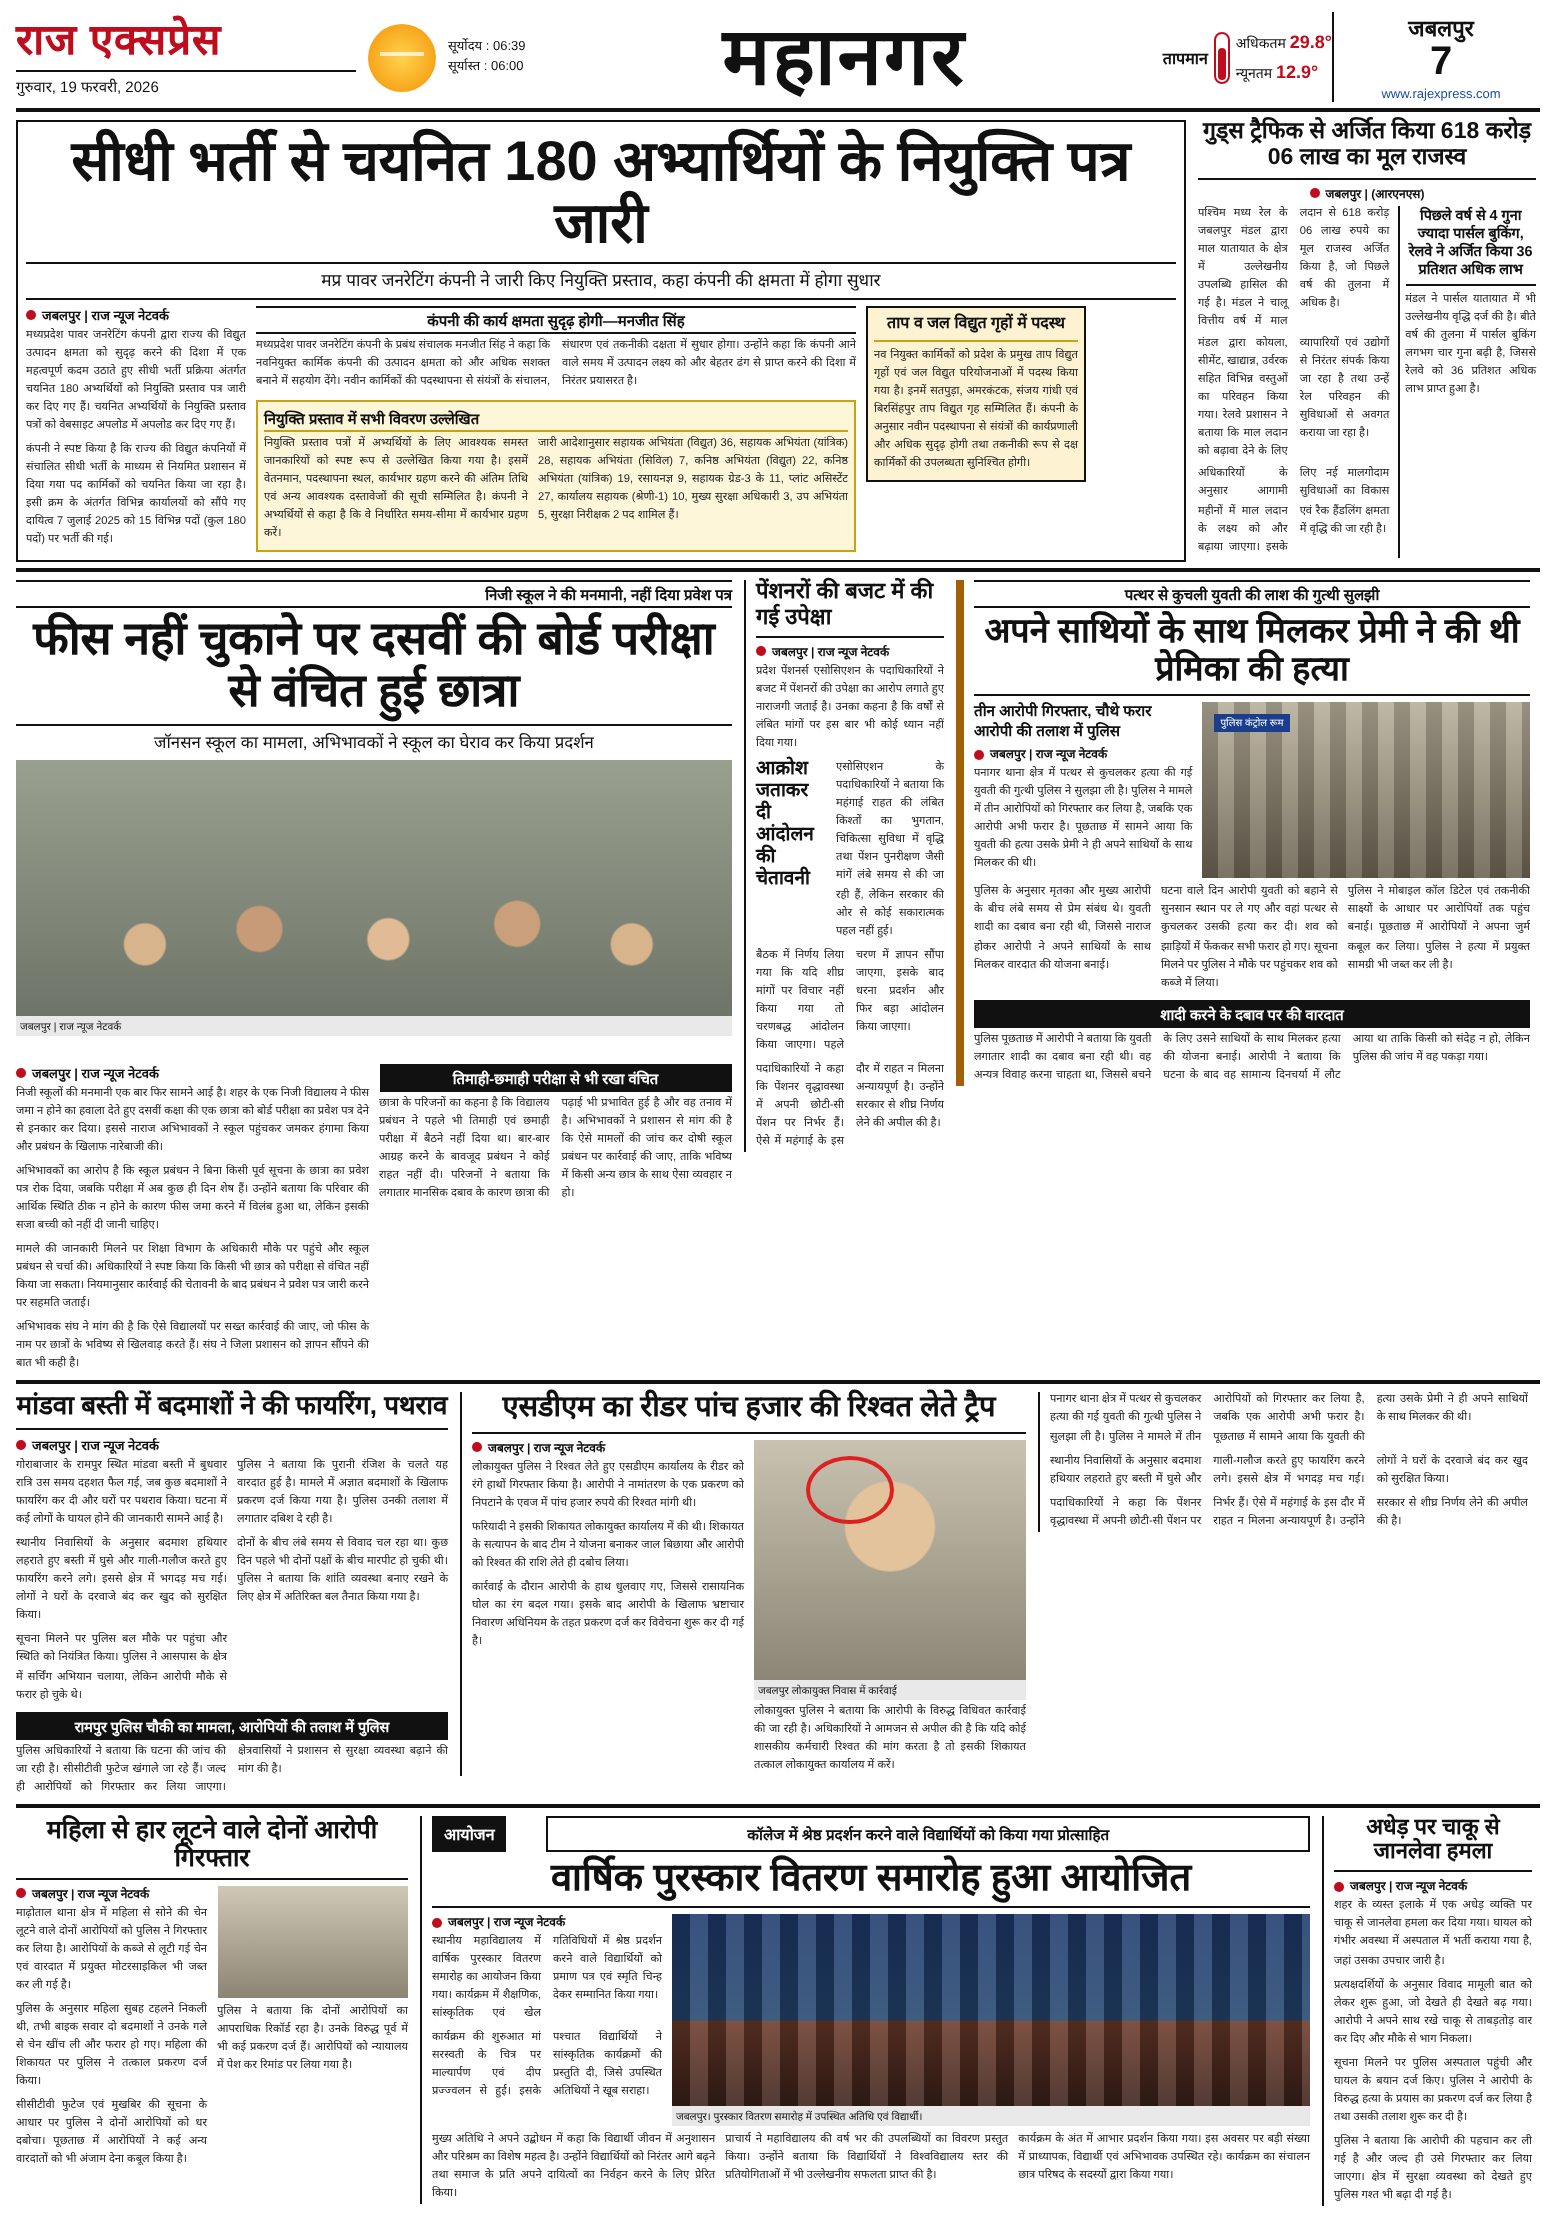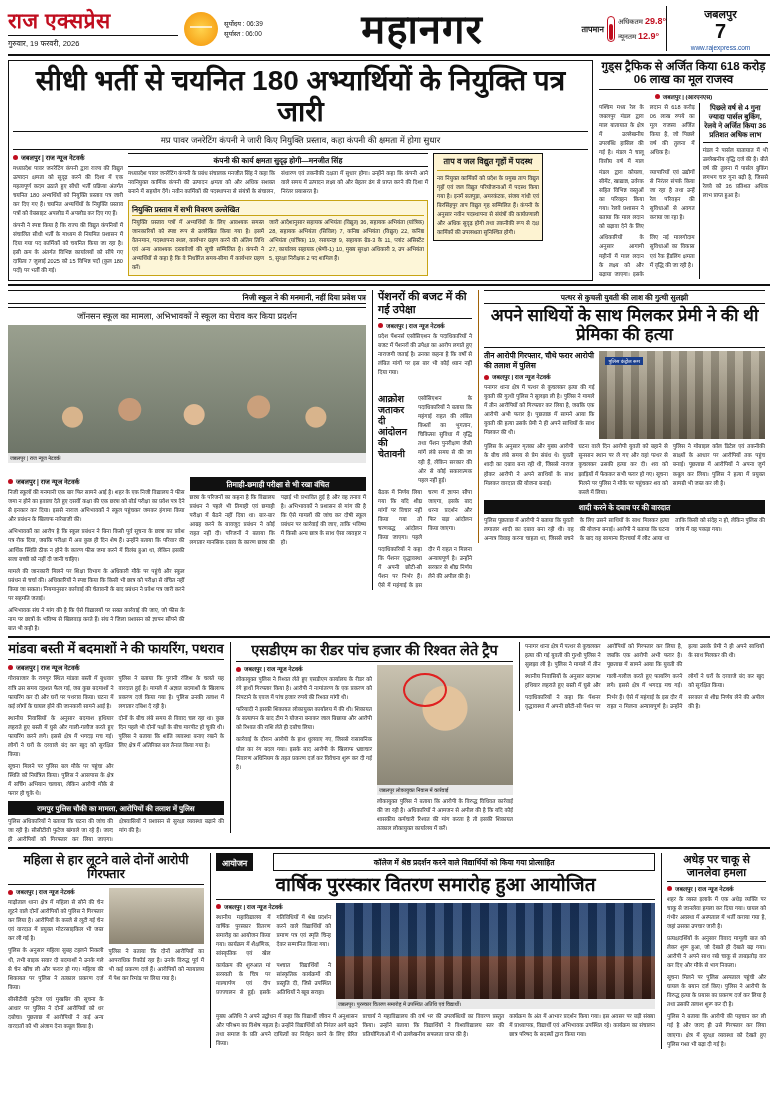--- a/index.html
+++ b/index.html
@@ -215,20 +215,21 @@
       </div>
     </div>
   </div>
 
   <div class="thickrule"></div>
 
   <div class="main-grid" style="align-items:flex-start;">
 
     <div class="col" style="width:358px;">
       <div class="kicker-line" style="text-align:right;padding-left:4px;">निजी स्कूल ने की मनमानी, नहीं दिया प्रवेश पत्र</div>
+      <div class="hl" style="font-size:23px;text-align:center;margin-top:3px;">फीस नहीं चुकाने पर दसवीं की बोर्ड परीक्षा से वंचित हुई छात्रा</div>
       <div class="rule"></div>
       <div class="sub" style="text-align:center;font-size:8.4px;">जॉनसन स्कूल का मामला, अभिभावकों ने स्कूल का घेराव कर किया प्रदर्शन</div>
       <div class="photo ph-people" style="height:128px;margin-top:3px;"></div>
       <div class="ph-cap-bar">जबलपुर | राज न्यूज नेटवर्क</div>
       <div style="display:flex;gap:5px;margin-top:14px;">
         <div style="width:50%;">
           <div class="byline">
               <span class="dot"></span>
               <span>जबलपुर | राज न्यूज नेटवर्क</span>
             </div>
@@ -245,29 +246,29 @@
     </div>
 
     <div class="col" style="width:100px;border-left:1px solid #111;padding-left:5px;">
       <div class="hl" style="font-size:11px;">पेंशनरों की बजट में की गई उपेक्षा</div>
       <div class="rule"></div>
       <div class="byline" style="font-size:6px;">
           <span class="dot"></span>
           <span>जबलपुर | राज न्यूज नेटवर्क</span>
         </div>
       <div class="body-text">प्रदेश पेंशनर्स एसोसिएशन के पदाधिकारियों ने बजट में पेंशनरों की उपेक्षा का आरोप लगाते हुए नाराजगी जताई है। उनका कहना है कि वर्षों से लंबित मांगों पर इस बार भी कोई ध्यान नहीं दिया गया।</div>
-      <div style="display:flex;gap:4px;margin-top:17px;justify-content:space-between;">
+      <div style="display:flex;gap:4px;margin-top:3px;justify-content:space-between;">
         <div style="width:40%;font-size:9.5px;font-weight:bold;line-height:1.15;">आक्रोश जताकर दी आंदोलन की चेतावनी</div>
         <div style="width:60%;" class="body-text">एसोसिएशन के पदाधिकारियों ने बताया कि महंगाई राहत की लंबित किश्तों का भुगतान, चिकित्सा सुविधा में वृद्धि तथा पेंशन पुनरीक्षण जैसी मांगें लंबे समय से की जा रही हैं, लेकिन सरकार की ओर से कोई सकारात्मक पहल नहीं हुई।</div>
       </div>
       <div class="body-text cols2" style="margin-top:3px;">बैठक में निर्णय लिया गया कि यदि शीघ्र मांगों पर विचार नहीं किया गया तो चरणबद्ध आंदोलन किया जाएगा। पहले चरण में ज्ञापन सौंपा जाएगा, इसके बाद धरना प्रदर्शन और फिर बड़ा आंदोलन किया जाएगा।</div>
       <div class="body-text cols2" style="margin-top:3px;">पदाधिकारियों ने कहा कि पेंशनर वृद्धावस्था में अपनी छोटी-सी पेंशन पर निर्भर हैं। ऐसे में महंगाई के इस दौर में राहत न मिलना अन्यायपूर्ण है। उन्होंने सरकार से शीघ्र निर्णय लेने की अपील की है।</div>
     </div>
 
-    <div class="col" style="width:287px;border-left:1px solid #a16207;padding-left:5px;">
+    <div class="col" style="width:287px;border-left:4px solid #a16207;padding-left:5px;">
       <div class="kicker-line">पत्थर से कुचली युवती की लाश की गुत्थी सुलझी</div>
       <div class="hl" style="font-size:17px;text-align:center;margin-top:2px;">अपने साथियों के साथ मिलकर प्रेमी ने की थी प्रेमिका की हत्या</div>
       <div class="rule"></div>
       <div style="display:flex;gap:5px;">
         <div style="width:40%;">
           <div class="sub" style="font-size:7.6px;font-weight:bold;">तीन आरोपी गिरफ्तार, चौथे फरार आरोपी की तलाश में पुलिस</div>
           <div class="byline" style="margin-top:2px;font-size:6px;">
               <span class="dot"></span>
               <span>जबलपुर | राज न्यूज नेटवर्क</span>
             </div>

